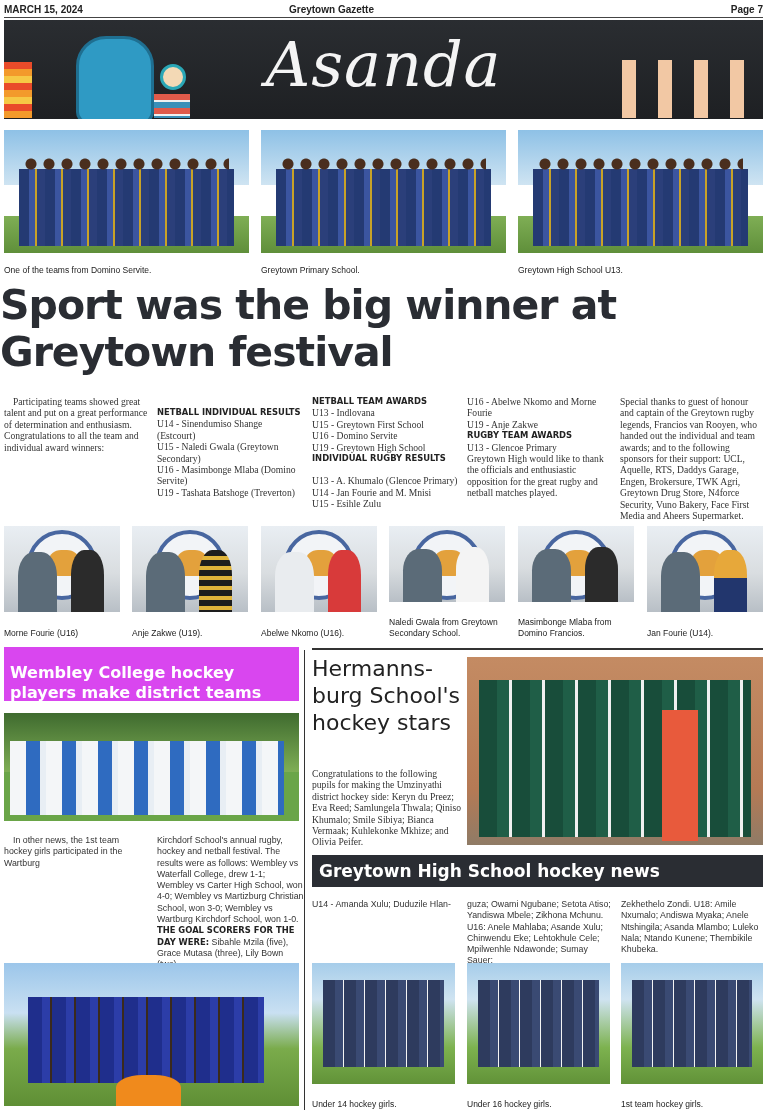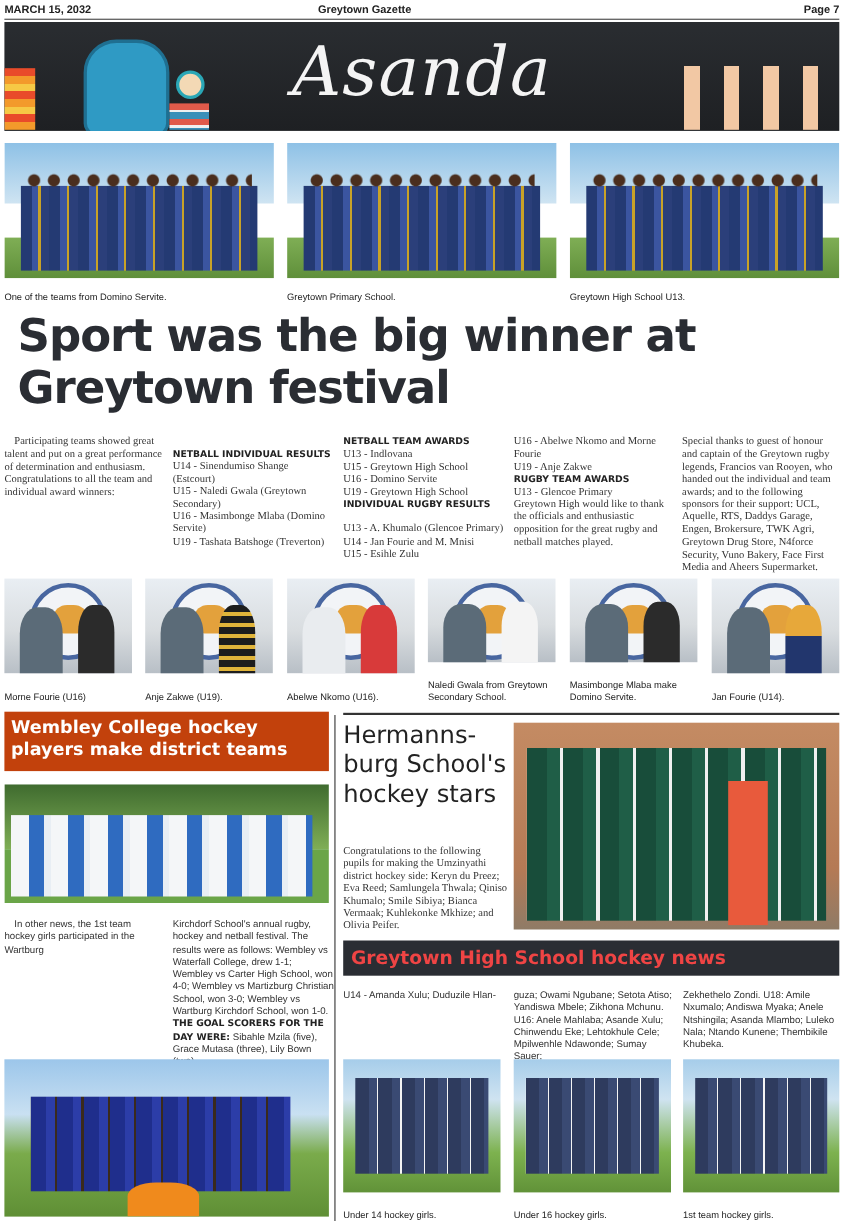--- a/index.html
+++ b/index.html
@@ -8,46 +8,46 @@
 .hdr{font-family:"Liberation Sans",sans-serif;font-weight:bold;font-size:10px;color:#222;top:4px}
 .rule{left:4px;width:759px;height:1px;background:#444;top:17px}
 .banner{left:4px;top:20px;width:759px;height:99px;background:linear-gradient(180deg,#2a2d31,#1e2023);overflow:hidden}
 .banner-title{left:0;right:0;top:8px;text-align:center;font-family:"DejaVu Serif",serif;font-style:italic;font-size:62px;color:#f4f4f4;letter-spacing:1px}
 .photo{overflow:hidden}
 .photo .sky{position:absolute;left:0;right:0;top:0;height:45%;background:linear-gradient(#8ec1e6,#cfe4f2)}
 .photo .grass{position:absolute;left:0;right:0;bottom:0;height:30%;background:linear-gradient(#7fae55,#5f8f3a)}
 .photo .people{position:absolute;left:6%;right:6%;bottom:6%;height:62%;background:repeating-linear-gradient(90deg,#243a73 0 10px,#3b55a0 10px 16px,#c9a227 16px 18px,#2b3f7a 18px 26px)}
 .photo .heads{position:absolute;left:8%;right:8%;top:22%;height:14px;background:repeating-radial-gradient(circle at 7px 7px,#4a2e1e 0 5px,transparent 6px 14px);background-size:18px 14px}
 .cap{font-family:"Liberation Sans",sans-serif;font-size:8.5px;color:#222;line-height:11px}
-.headline{left:16px;top:282px;width:640px;font-family:"DejaVu Sans",sans-serif;font-weight:bold;font-size:41px;line-height:47px;color:#2a2d33;letter-spacing:-1px}
+.headline{left:0;top:282px;width:640px;font-family:"DejaVu Sans",sans-serif;font-weight:bold;font-size:41px;line-height:47px;color:#2a2d33;letter-spacing:-1px}
 .serif{font-family:"Liberation Serif",serif;font-size:9.6px;line-height:11.4px;color:#333}
 .serif b{font-family:"DejaVu Sans",sans-serif;font-size:8.4px;color:#222;display:block}
 .award-photo{background:linear-gradient(#e9eef3,#d9dde0 55%,#b8bfc6)}
 .award-photo .logo{position:absolute;width:70px;height:70px;border-radius:50%;border:4px solid #4866a0;left:50%;top:4px;transform:translateX(-50%);background:#f2f4f7}
 .award-photo .logo:after{content:"";position:absolute;left:18px;top:16px;width:30px;height:26px;background:#e3a13c;border-radius:40% 40% 30% 30%}
 .award-photo .p1{position:absolute;left:12%;bottom:0;width:34%;height:70%;background:#5b6b78;border-radius:40% 40% 0 0}
 .award-photo .p2{position:absolute;right:14%;bottom:0;width:28%;height:72%;background:#2b2b2b;border-radius:40% 40% 0 0}
-.red-head{left:4px;top:647px;width:295px;height:54px;background:#c2410c;color:#fff;font-family:"DejaVu Sans",sans-serif;font-weight:bold;font-size:16px;line-height:20px;padding:4px 6px}
+.red-head{left:4px;top:647px;width:295px;height:54px;background:#d946ef;color:#fff;font-family:"DejaVu Sans",sans-serif;font-weight:bold;font-size:16px;line-height:20px;padding:16px 6px}
 .vline{left:304px;top:650px;width:1px;height:460px;background:#333}
 .hline{left:312px;top:648px;width:451px;height:2px;background:#333}
 .herm-title{left:312px;top:655px;width:150px;font-family:"DejaVu Sans",sans-serif;font-size:22px;line-height:27px;color:#222;font-weight:normal}
 .sans{font-family:"Liberation Sans",sans-serif;font-size:8.8px;line-height:11.3px;color:#333}
 .sans b{font-family:"DejaVu Sans",sans-serif;font-size:8.4px;color:#222}
-.dark-head{left:312px;top:855px;width:451px;height:32px;background:#2a2d33;color:#ef4444;font-family:"DejaVu Sans",sans-serif;font-weight:bold;font-size:17px;line-height:32px;padding-left:7px}
+.dark-head{left:312px;top:855px;width:451px;height:32px;background:#2a2d33;color:#ffffff;font-family:"DejaVu Sans",sans-serif;font-weight:bold;font-size:17px;line-height:32px;padding-left:7px}
 .hockey-girls{background:linear-gradient(#9cc6ea 0,#c9e0f2 35%,#7aab4b 60%,#5f8f35 100%)}
 .hockey-girls .team{position:absolute;left:8%;right:12%;top:24%;bottom:16%;background:repeating-linear-gradient(90deg,#1f2e8c 0 14px,#2c3da8 14px 22px,#3a2a1c 22px 24px)}
 .uniform{background:linear-gradient(#a6cdea 0,#cfe3f1 30%,#7db24f 70%,#619238 100%)}
 .uniform .team{position:absolute;left:8%;right:8%;top:14%;bottom:14%;background:repeating-linear-gradient(90deg,#2e3b5e 0 12px,#3a4a73 12px 20px,#f4f4f4 20px 21px)}
 .green-girls{background:linear-gradient(#c48b63,#b57a55 70%,#8f7b66)}
 .green-girls .team{position:absolute;left:4%;right:4%;top:12%;bottom:4%;background:repeating-linear-gradient(90deg,#184d3a 0 18px,#1f5e47 18px 30px,#f0f0f0 30px 33px)}
 </style>
 </head>
 <body>
 
-<div class="abs hdr" style="left:4px">MARCH 15, 2032</div>
+<div class="abs hdr" style="left:4px">MARCH 15, 2024</div>
 <div class="abs hdr" style="left:0;width:663px;text-align:center">Greytown Gazette</div>
 <div class="abs hdr" style="right:4px">Page 7</div>
 <div class="abs rule"></div>
 
 <div class="abs banner">
   <div class="abs" style="left:0;top:42px;width:28px;height:56px;background:repeating-linear-gradient(180deg,#e94b2a 0 7px,#f39a2b 7px 14px,#f6c945 14px 21px)"></div>
   <div class="abs" style="left:72px;top:16px;width:78px;height:88px;background:#2f9ac4;border-radius:30px 30px 12px 12px;border:3px solid #1f6f91"></div>
   <div class="abs" style="left:156px;top:44px;width:26px;height:26px;border-radius:50%;background:#f3d9b5;border:3px solid #2aa7b6"></div>
   <div class="abs" style="left:150px;top:74px;width:36px;height:24px;background:repeating-linear-gradient(180deg,#e05a4a 0 6px,#f0f0f0 6px 8px,#3a8fb8 8px 14px)"></div>
   <div class="abs banner-title">Asanda</div>
@@ -85,21 +85,21 @@
 <div class="abs serif" style="left:157px;top:407px;width:145px">
   <b>NETBALL INDIVIDUAL RESULTS</b>
   <p>U14 - Sinendumiso Shange (Estcourt)</p>
   <p>U15 - Naledi Gwala (Greytown Secondary)</p>
   <p>U16 - Masimbonge Mlaba (Domino Servite)</p>
   <p>U19 - Tashata Batshoge (Treverton)</p>
 </div>
 <div class="abs serif" style="left:312px;top:396px;width:148px">
   <b>NETBALL TEAM AWARDS</b>
   <p>U13 - Indlovana</p>
-  <p>U15 - Greytown High School</p>
+  <p>U15 - Greytown First School</p>
   <p>U16 - Domino Servite</p>
   <p>U19 - Greytown High School</p>
   <b>INDIVIDUAL RUGBY RESULTS</b>
   <p style="margin-top:11px">U13 - A. Khumalo (Glencoe Primary)</p>
   <p>U14 - Jan Fourie and M. Mnisi</p>
   <p>U15 - Esihle Zulu</p>
 </div>
 <div class="abs serif" style="left:467px;top:396px;width:145px">
   <p>U16 - Abelwe Nkomo and Morne Fourie</p>
   <p>U19 - Anje Zakwe</p>
@@ -138,21 +138,21 @@
   </div>
 <div class="abs award-photo" style="left:647px;top:526px;width:116px;height:86px">
     <div class="logo"></div>
     <div class="p1"></div>
     <div class="p2" style="background:linear-gradient(#e7a83a 0 45%,#22366d 45%)"></div>
   </div>
 <div class="abs cap" style="left:4px;top:628px">Morne Fourie (U16)</div>
 <div class="abs cap" style="left:132px;top:628px">Anje Zakwe (U19).</div>
 <div class="abs cap" style="left:261px;top:628px">Abelwe Nkomo (U16).</div>
 <div class="abs cap" style="left:389px;top:617px;width:115px">Naledi Gwala from Greytown Secondary School.</div>
-<div class="abs cap" style="left:518px;top:617px;width:105px">Masimbonge Mlaba make Domino Servite.</div>
+<div class="abs cap" style="left:518px;top:617px;width:105px">Masimbonge Mlaba from Domino Francios.</div>
 <div class="abs cap" style="left:647px;top:628px">Jan Fourie (U14).</div>
 
 <div class="abs vline"></div>
 <div class="abs hline"></div>
 
 <div class="abs red-head">Wembley College hockey players make district teams</div>
 <div class="abs photo" style="left:4px;top:713px;width:295px;height:108px">
   <div class="sky" style="background:linear-gradient(#3f6b2f,#7fae55);height:55%"></div>
     <div class="grass" style="height:45%;background:#6aa548"></div>
   <div class="people" style="left:2%;right:5%;height:68%;background:repeating-linear-gradient(90deg,#f4f6f8 0 16px,#2f6bc0 16px 30px,#e8eef4 30px 36px)"></div>

